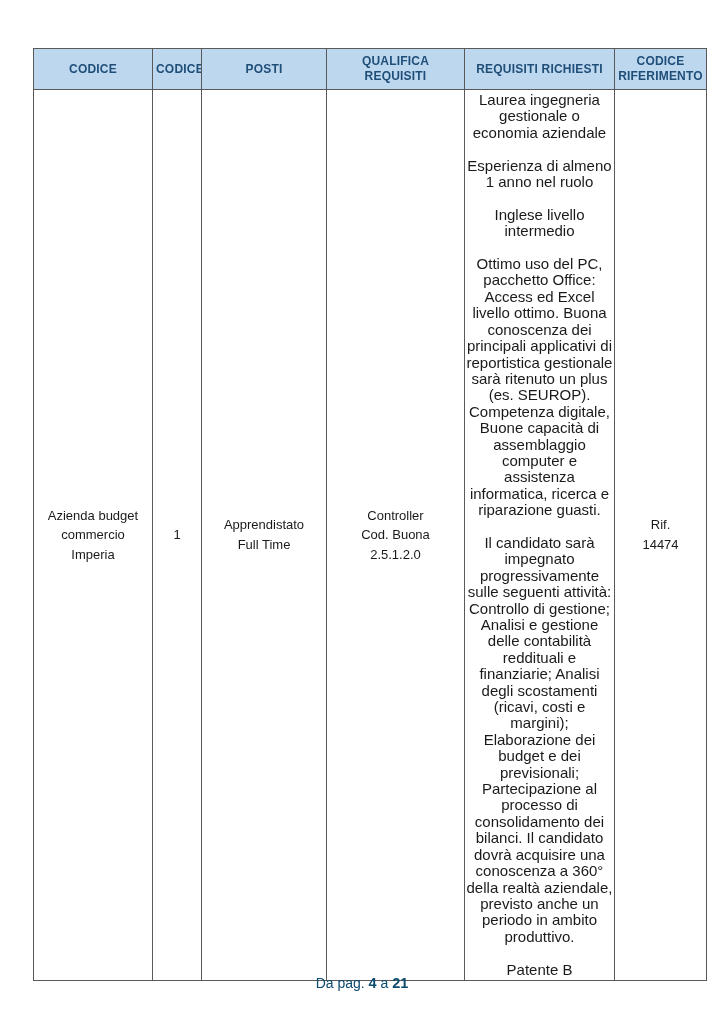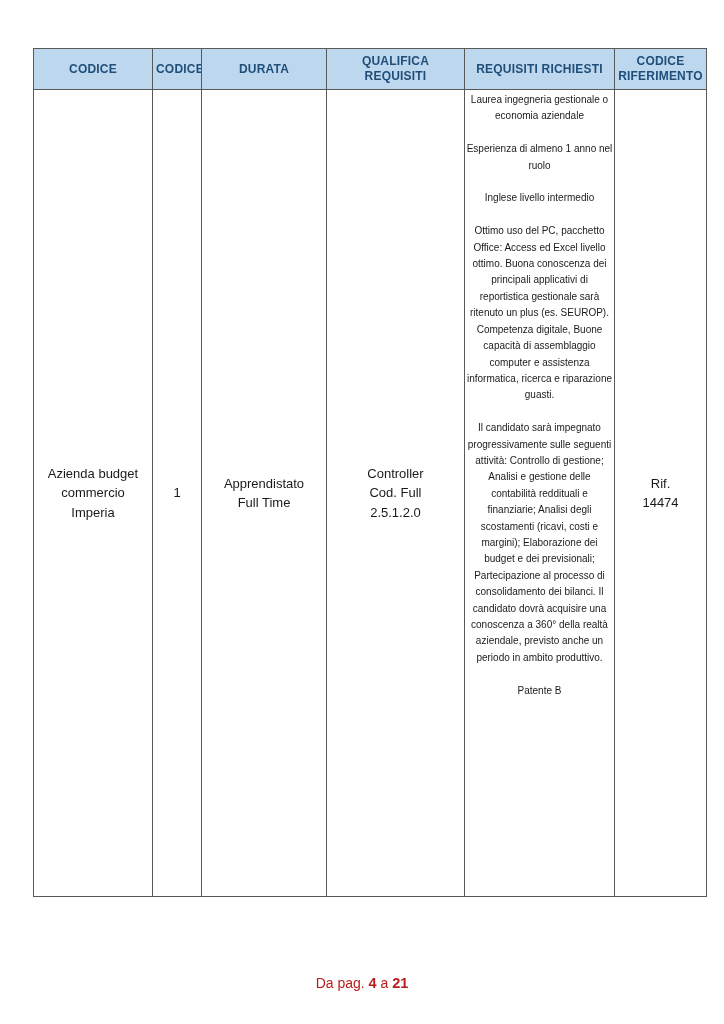--- a/index.html
+++ b/index.html
@@ -39,33 +39,33 @@
   }
   .job-table td {
     font-size: 13px;
     line-height: 1.5;
     vertical-align: middle;
     padding: 2px 3px;
     white-space: pre-line;
   }
   .job-table td.req-cell {
     vertical-align: top;
-    font-size: 10px;
+    font-size: 15px;
     line-height: 16.4px;
     height: 802px;
     padding: 2px 1px;
   }
   .page-footer {
     position: absolute;
     left: 0;
     width: 724px;
     top: 975px;
     text-align: center;
     font-size: 14px;
-    color: #b91c1c;
+    color: #0c4a6e;
   }
   .page-footer b {
     font-size: 14.5px;
   }
 </style>
 </head>
 <body>
 
 <table class="job-table">
   <colgroup>
@@ -73,36 +73,36 @@
     <col style="width:49px">
     <col style="width:125px">
     <col style="width:138px">
     <col style="width:150px">
     <col style="width:92px">
   </colgroup>
   <thead>
     <tr>
       <th>CODICE</th>
       <th>CODICE</th>
-      <th>DURATA</th>
+      <th>POSTI</th>
       <th>QUALIFICA REQUISITI</th>
       <th>REQUISITI RICHIESTI</th>
       <th>CODICE RIFERIMENTO</th>
     </tr>
   </thead>
   <tbody>
     <tr>
       <td>Azienda budget
 commercio
 Imperia</td>
       <td>1</td>
       <td>Apprendistato
 Full Time</td>
       <td>Controller
-Cod. Full
+Cod. Buona
 2.5.1.2.0</td>
       <td class="req-cell">Laurea  ingegneria gestionale o economia aziendale
 
 Esperienza di almeno 1 anno nel ruolo
 
 Inglese livello intermedio
 
 Ottimo uso del PC, pacchetto Office: Access ed Excel livello ottimo. Buona conoscenza dei principali applicativi di reportistica gestionale sarà ritenuto un plus (es. SEUROP). Competenza digitale, Buone capacità di assemblaggio computer e assistenza informatica, ricerca e riparazione guasti.
 
 Il candidato sarà impegnato progressivamente sulle seguenti attività: Controllo di gestione; Analisi e gestione delle contabilità reddituali e finanziarie; Analisi degli scostamenti (ricavi, costi e margini); Elaborazione dei budget e dei previsionali; Partecipazione al processo di consolidamento dei bilanci. Il candidato dovrà acquisire una conoscenza a 360° della realtà aziendale, previsto anche un periodo in ambito produttivo.

